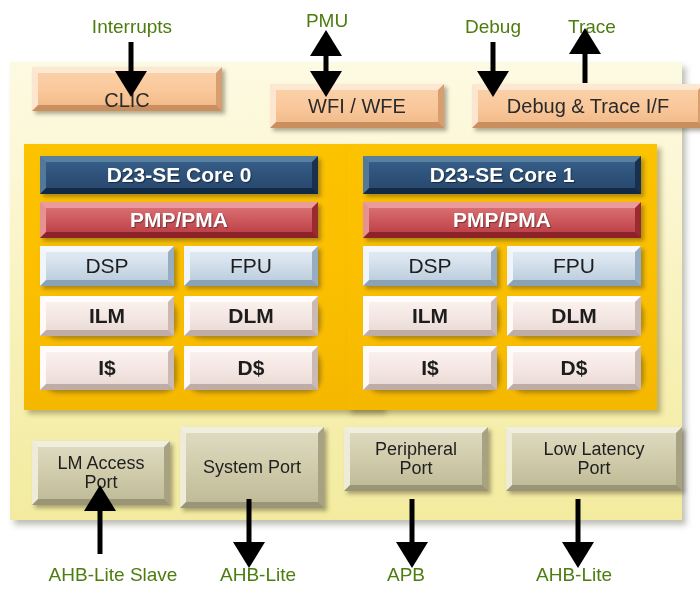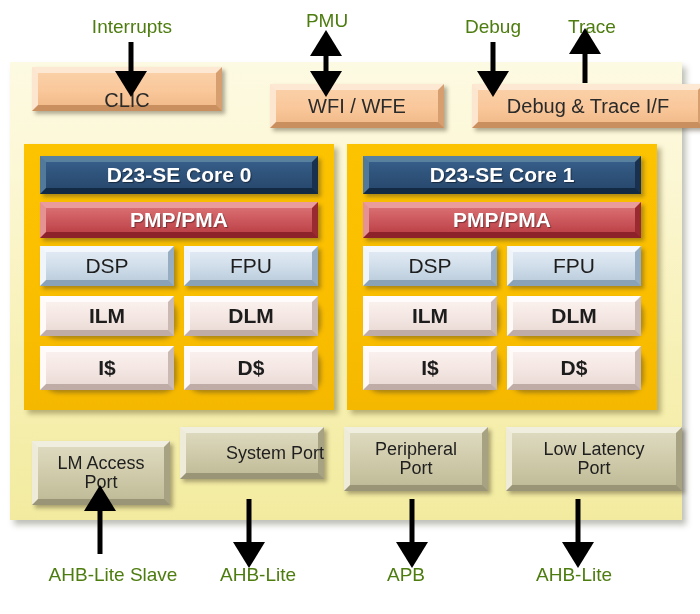--- a/index.html
+++ b/index.html
@@ -175,21 +175,21 @@
     </div>
 
     <div class="box peach" style="left:228px; top:22px; width:174px; height:44px;margin-left:32px;">
       <span class="lbl">WFI / WFE</span>
     </div>
 
     <div class="box peach" style="left:418px; top:22px; width:232px; height:44px;margin-left:44px;">
       <span class="lbl">Debug &amp; Trace I/F</span>
     </div>
 
-    <div class="core-wrap" style="left:14px; top:82px; width:310px; height:266px;">
+    <div class="core-wrap" style="left:14px; top:82px; width:310px; height:266px;padding-left:48px;">
 
       <div class="box navy" style="left:16px; top:12px; width:278px; height:38px;">
         <span class="lbl">D23-SE Core 0</span>
       </div>
 
       <div class="box red" style="left:16px; top:58px; width:278px; height:36px;">
         <span class="lbl">PMP/PMA</span>
       </div>
 
       <div class="box steel" style="left:16px; top:102px; width:134px; height:40px;">
@@ -244,21 +244,21 @@
       <div class="box linen" style="left:160px; top:202px; width:134px; height:44px;">
         <span class="lbl">D$</span>
       </div>
     </div>
 
     <div class="box khaki" style="left:22px; top:379px; width:138px; height:64px; flex-direction:column;">
       <span class="lbl">LM Access</span>
       <span class="lbl">Port</span>
     </div>
 
-    <div class="box khaki" style="left:170px; top:365px; width:144px; height:52px; flex-direction:column;align-items:flex-end;">
+    <div class="box khaki" style="left:170px; top:365px; width:144px; height:81px; flex-direction:column;">
       <span class="lbl">System Port</span>
     </div>
 
     <div class="box khaki" style="left:334px; top:365px; width:144px; height:64px; flex-direction:column;">
       <span class="lbl">Peripheral</span>
       <span class="lbl">Port</span>
     </div>
 
     <div class="box khaki" style="left:496px; top:365px; width:176px; height:64px; flex-direction:column;">
       <span class="lbl">Low Latency</span>

